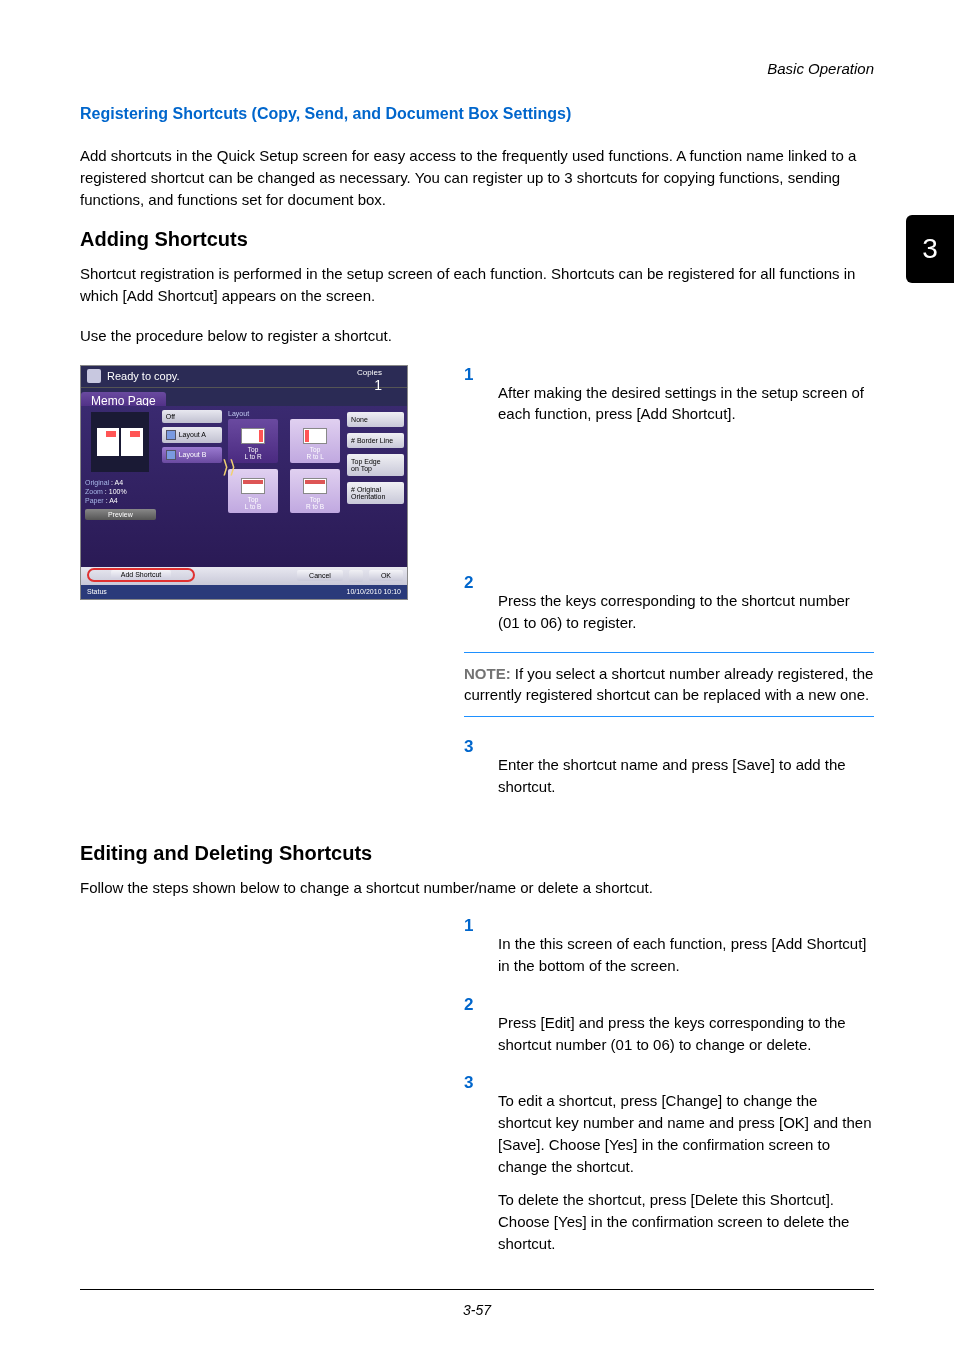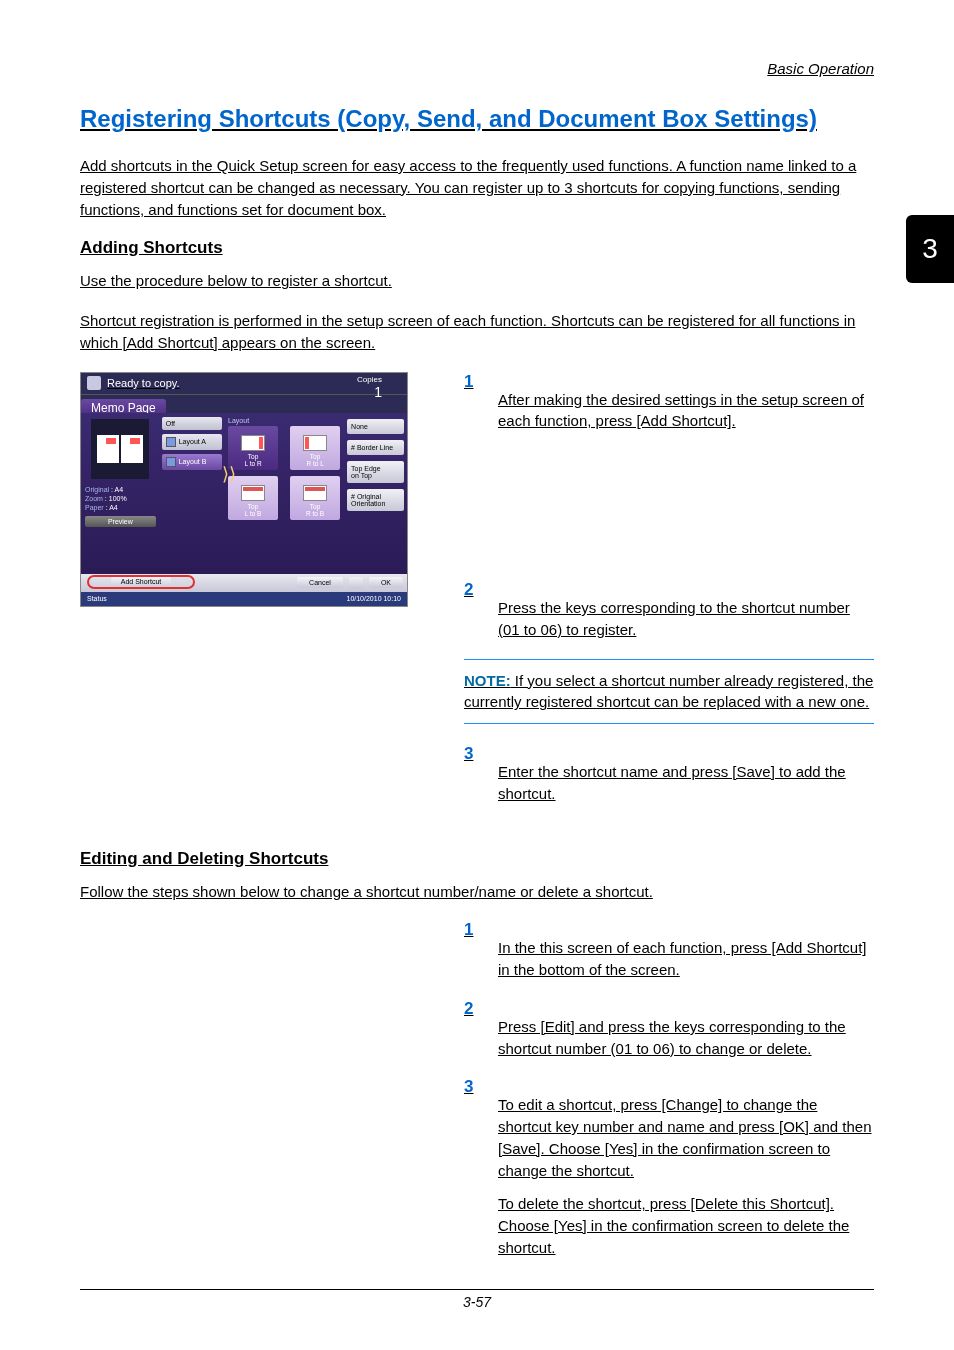--- a/index.html
+++ b/index.html
@@ -1,32 +1,32 @@
 <!DOCTYPE html>
 <html><head>
 <meta charset="utf-8">
 <style>
   * { box-sizing: border-box; margin: 0; padding: 0; }
   html, body { width: 954px; height: 1350px; background: #fff; font-family: Arial, Helvetica, sans-serif; color: #000; }
-  .page { position: relative; width: 954px; height: 1350px; padding: 60px 80px 55px 80px; text-decoration: underline; }
+  .page { position: relative; width: 954px; height: 1350px; padding: 60px 80px 55px 80px; }
   .header-right { text-align: right; font-style: italic; font-size: 15px; margin-bottom: 28px; }
-  .title { color: #0066cc; font-size: 24px; font-weight: bold; margin-bottom: 22px; }
+  .title { color: #0066cc; font-size: 16px; font-weight: bold; margin-bottom: 22px; }
   .body-text { font-size: 15px; line-height: 1.45; margin-bottom: 18px; }
-  .subhead { font-size: 17px; font-weight: bold; margin-top: 18px; margin-bottom: 12px; }
+  .subhead { font-size: 20px; font-weight: bold; margin-top: 18px; margin-bottom: 12px; }
   .cols { display: flex; gap: 24px; }
   .col-left { width: 360px; flex: 0 0 360px; }
   .col-right { flex: 1; }
   .step-row { display: flex; gap: 18px; margin-bottom: 18px; }
   .step-num { color: #0066cc; font-size: 17px; font-weight: bold; flex: 0 0 16px; }
   .step-text { font-size: 15px; line-height: 1.45; flex: 1; margin-top: 17px; }
   .step-text p + p { margin-top: 12px; }
   .note-box { border-top: 1.5px solid #1e90ff; border-bottom: 1.5px solid #1e90ff; padding: 10px 0; margin: 12px 0 20px 0; font-size: 15px; line-height: 1.45; }
-  .note-label { color: #0369a1; font-weight: bold; }
+  .note-label { color: #737373; font-weight: bold; }
   .tab { position: absolute; right: 0; top: 215px; width: 48px; height: 68px; background: #000; color: #fff; display: flex; align-items: center; justify-content: center; font-size: 28px; font-weight: normal; border-top-left-radius: 6px; border-bottom-left-radius: 6px; }
-  .footer { position: absolute; bottom: 40px; left: 0; width: 954px; text-align: center; font-style: italic; font-size: 14px; }
+  .footer { position: absolute; bottom: 32px; left: 0; width: 954px; text-align: center; font-style: italic; font-size: 14px; }
 
   
   .screenshot { width: 328px; height: 235px; background: #2b2b55; border: 1px solid #888; position: relative; font-size: 9px; color: #fff; }
   .ss-top { height: 22px; display: flex; align-items: center; padding: 0 6px; border-bottom: 1px solid #555; }
   .ss-icon { width: 14px; height: 14px; background: #c8c8e0; margin-right: 6px; border-radius: 2px; position: relative; }
   .ss-top-title { font-size: 11px; }
   .ss-copies { position: absolute; right: 25px; top: 2px; font-size: 8px; text-align: right; }
   .ss-copies .big { font-size: 14px; display: block; }
   .ss-tab { position: absolute; left: 0; top: 26px; background: linear-gradient(#6a4aa0,#4a2a80); padding: 2px 10px; font-size: 12px; border-top-left-radius: 3px; border-top-right-radius: 3px; }
   .ss-body { position: absolute; left: 0; right: 0; top: 40px; bottom: 30px; background: linear-gradient(#3a2a70, #2a1a55); display: flex; }
@@ -67,22 +67,22 @@
 <body>
 
 <div class="page">
   <div class="header-right">Basic Operation</div>
 
   <div class="title">Registering Shortcuts (Copy, Send, and Document Box Settings)</div>
 
   <p class="body-text">Add shortcuts in the Quick Setup screen for easy access to the frequently used functions. A function name linked to a registered shortcut can be changed as necessary. You can register up to 3 shortcuts for copying functions, sending functions, and functions set for document box.</p>
 
   <div class="subhead">Adding Shortcuts</div>
+  <p class="body-text">Shortcut registration is performed in the setup screen of each function. Shortcuts can be registered for all functions in which [Add Shortcut] appears on the screen.</p>
   <p class="body-text">Use the procedure below to register a shortcut.</p>
-  <p class="body-text">Shortcut registration is performed in the setup screen of each function. Shortcuts can be registered for all functions in which [Add Shortcut] appears on the screen.</p>
 
   <div class="cols">
     <div class="col-left">
 
       <div class="screenshot">
         <div class="ss-top">
           <div class="ss-icon"></div>
           <div class="ss-top-title">Ready to copy.</div>
           <div class="ss-copies">
             <span>Copies</span>

